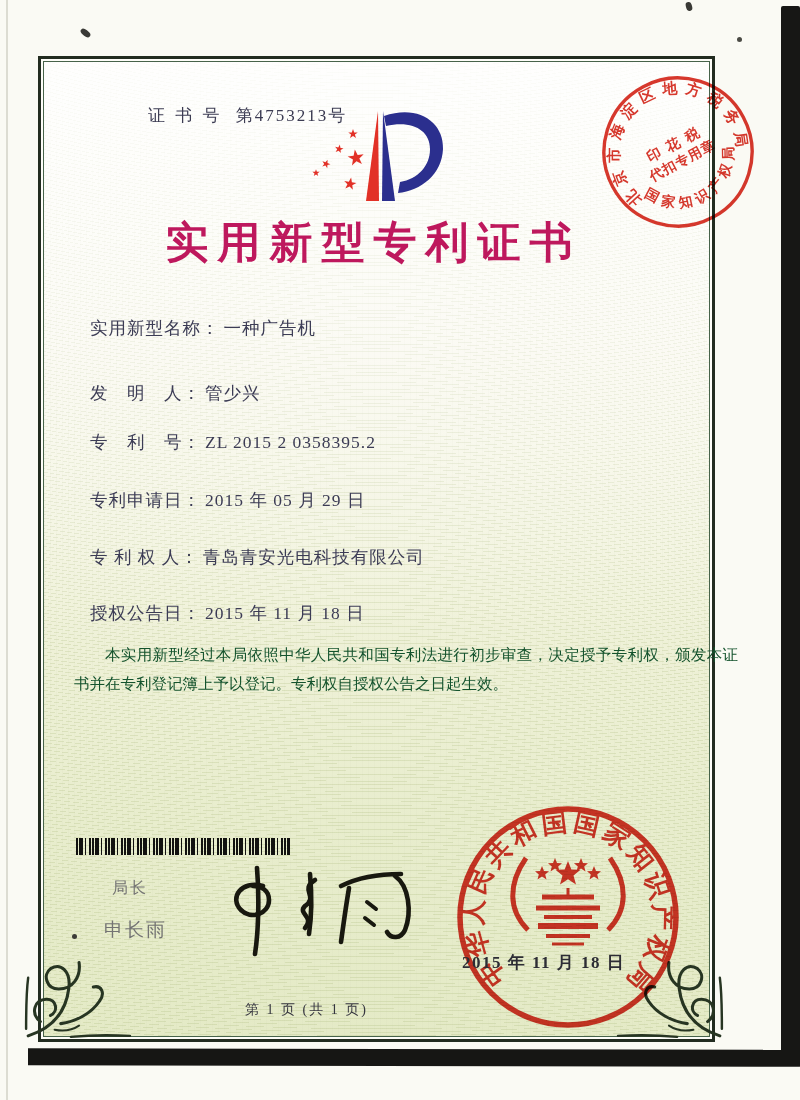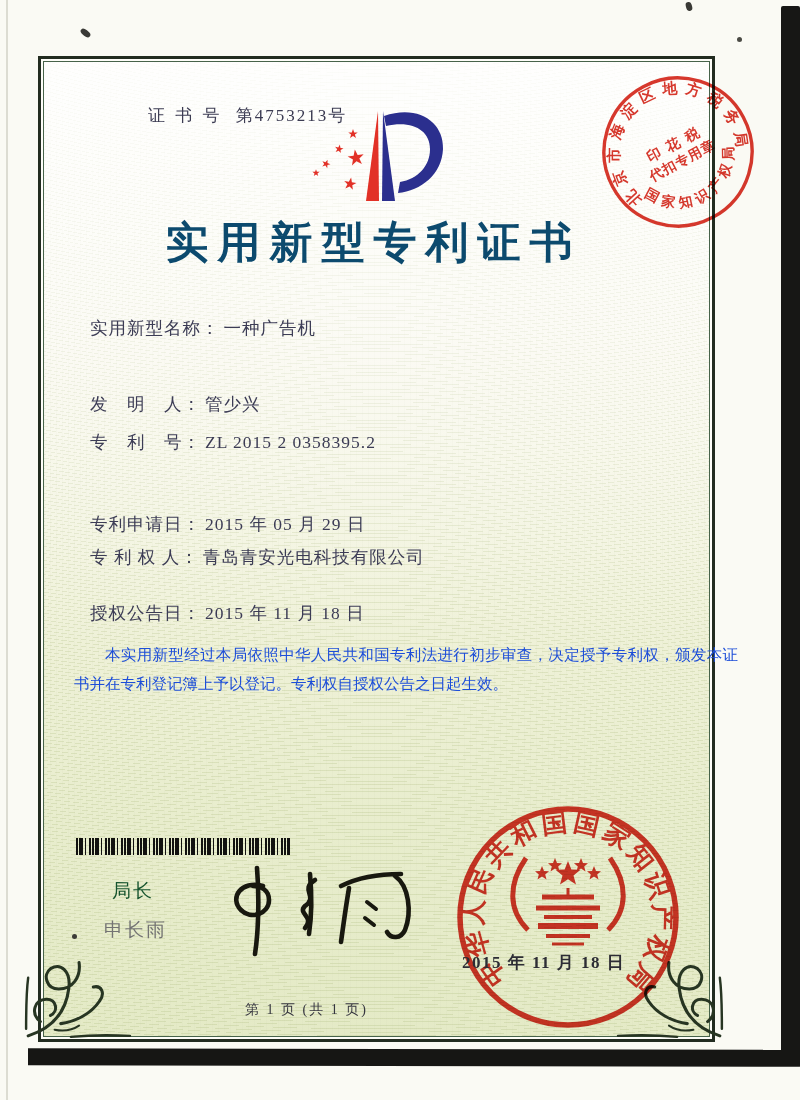--- a/index.html
+++ b/index.html
@@ -27,29 +27,29 @@
       linear-gradient(180deg,#fcfbf5 0%,#f8f7eb 30%,#f0f2da 55%,#e8edcd 78%,#e4eac6 100%);
   }
   .guilloche-fade{position:absolute;inset:0;background:linear-gradient(180deg,rgba(255,255,255,.85) 0%,rgba(255,255,255,.45) 28%,rgba(255,255,255,0) 60%);}
   .flourish{position:absolute;width:112px;height:112px;}
   .flourish.bl{left:20px;top:932px;}
   .flourish.br{left:616px;top:932px;transform:scaleX(-1);}
   
   .abs{position:absolute;}
   .cert-no{left:108px;top:104px;font-size:17px;color:#3b3b52;letter-spacing:3px;margin-left:40px;}
   .cert-no .num{margin-left:6px;letter-spacing:2px;}
-  .doc-title{left:38px;top:214px;width:671px;text-align:center;font-size:43px;font-weight:600;color:#0c4a6e;letter-spacing:9px;}
+  .doc-title{left:38px;top:214px;width:671px;text-align:center;font-size:43px;font-weight:600;color:#be185d;letter-spacing:9px;}
   .field{left:90px;font-size:17.5px;color:#3c3c55;letter-spacing:1px;white-space:nowrap;}
   .field .val{margin-left:4px;}
-  .f0{top:316px}.f1{top:392px}.f2{top:430px}.f3{top:512px}.f4{top:545px}.f5{top:601px}
-  .body-text{left:74px;top:641px;width:664px;font-size:15.5px;line-height:28.6px;color:#1d4ed8;text-align:justify;}
+  .f0{top:316px}.f1{top:381px}.f2{top:430px}.f3{top:488px}.f4{top:545px}.f5{top:601px}
+  .body-text{left:74px;top:641px;width:664px;font-size:15.5px;line-height:28.6px;color:#14532d;text-align:justify;}
   .body-text p{margin:0;text-indent:2em;}
   .barcode{left:76px;top:838px;width:214px;height:17px;
     background:repeating-linear-gradient(90deg,#121210 0 2px,transparent 2px 3px,#121210 3px 7px,transparent 7px 9px,#121210 9px 10px,transparent 10px 13px,#121210 13px 15px,transparent 15px 16px);}
-  .director-title{left:112px;top:878px;font-size:19px;color:#14532d;letter-spacing:2px;font-family:"Liberation Sans","DejaVu Sans",sans-serif;}
+  .director-title{left:112px;top:878px;font-size:16px;color:#737373;letter-spacing:2px;font-family:"Liberation Sans","DejaVu Sans",sans-serif;}
   .director-name{left:104px;top:917px;font-size:19px;color:#737373;letter-spacing:2px;font-family:"Liberation Sans","DejaVu Sans",sans-serif;}
   .name-dot{left:72px;top:934px;width:5px;height:5px;border-radius:50%;background:#3c3c38;}
   .signature{left:195px;top:850px;width:232px;height:118px;}
   .big-seal{left:448px;top:800px;width:240px;height:236px;mix-blend-mode:multiply;opacity:.93;}
   .seal-date{left:462px;top:951px;font-size:17px;font-weight:600;color:#2d2d35;letter-spacing:1.5px;white-space:nowrap;}
   .tax-stamp{left:598px;top:72px;width:160px;height:160px;mix-blend-mode:multiply;opacity:.92;}
   .logo{left:306px;top:94px;width:160px;height:115px;}
   .footer-page{left:38px;top:1001px;width:537px;text-align:center;font-size:14px;color:#35353f;letter-spacing:2px;}
   svg text{font-family:"Liberation Serif","DejaVu Serif",serif;}
 </style>

